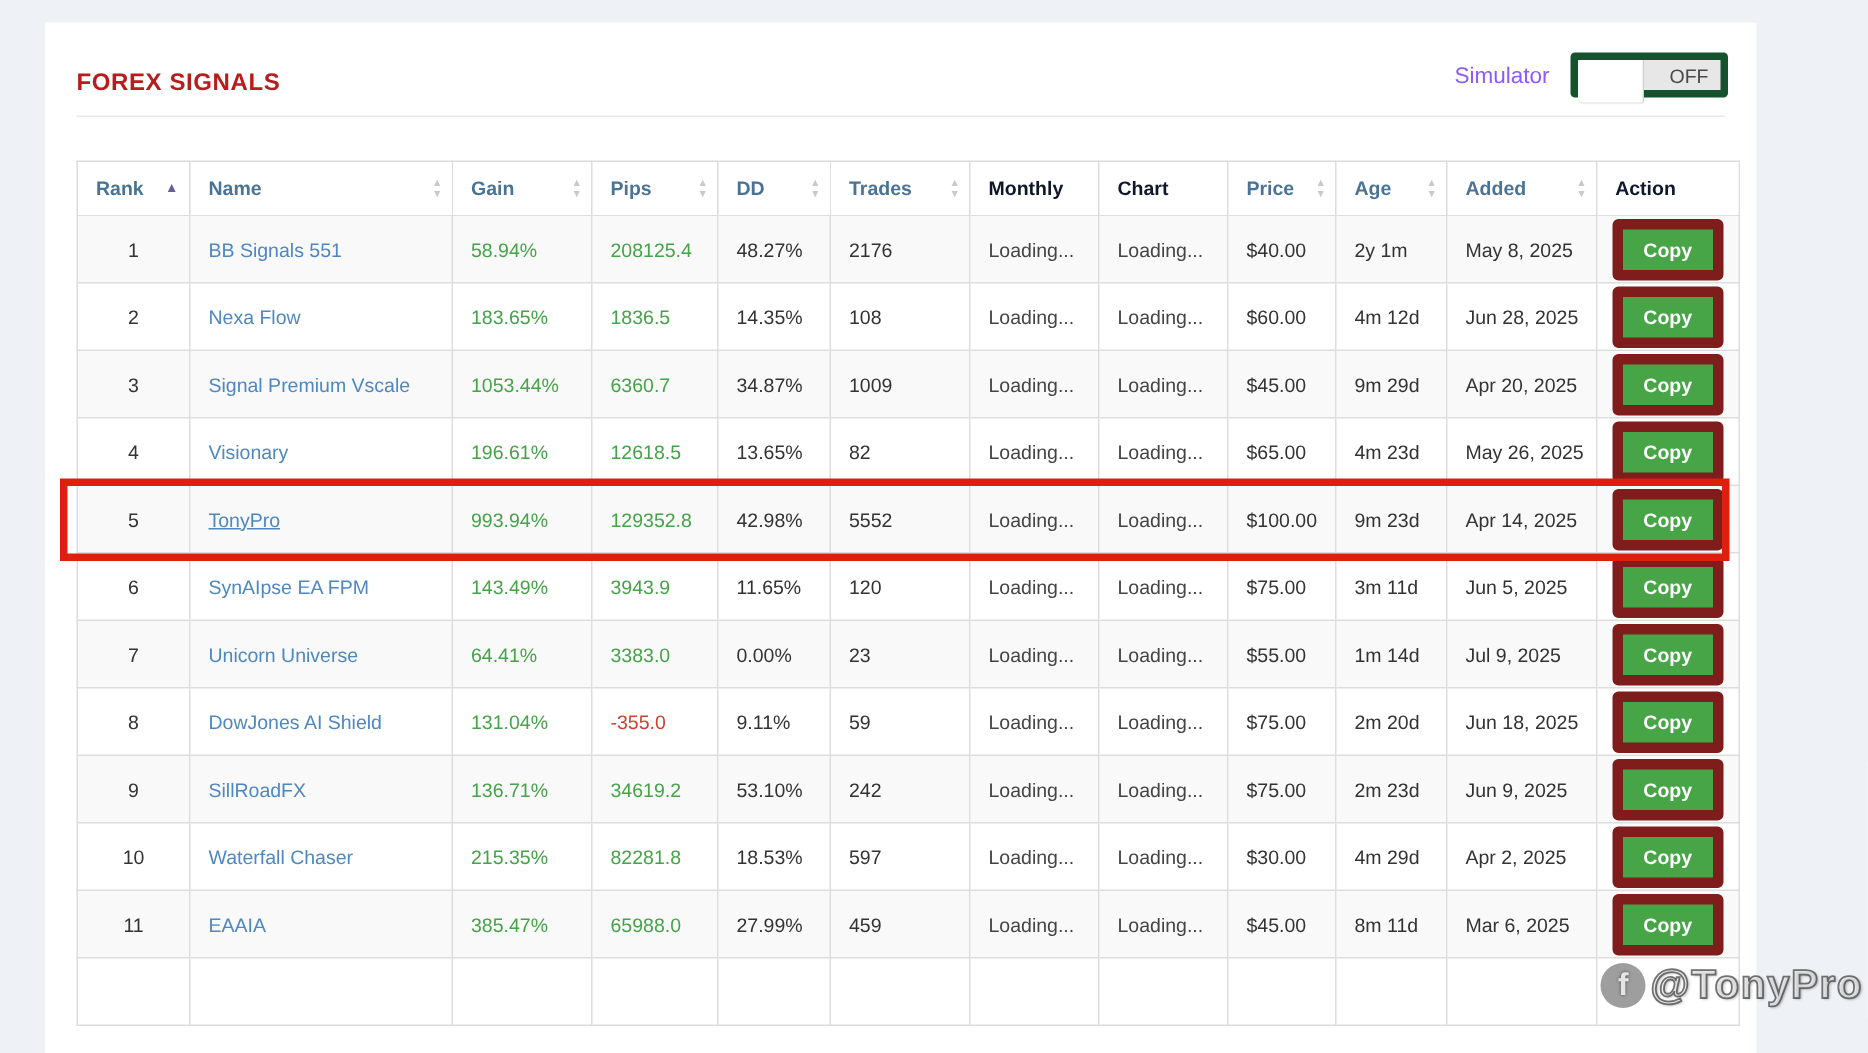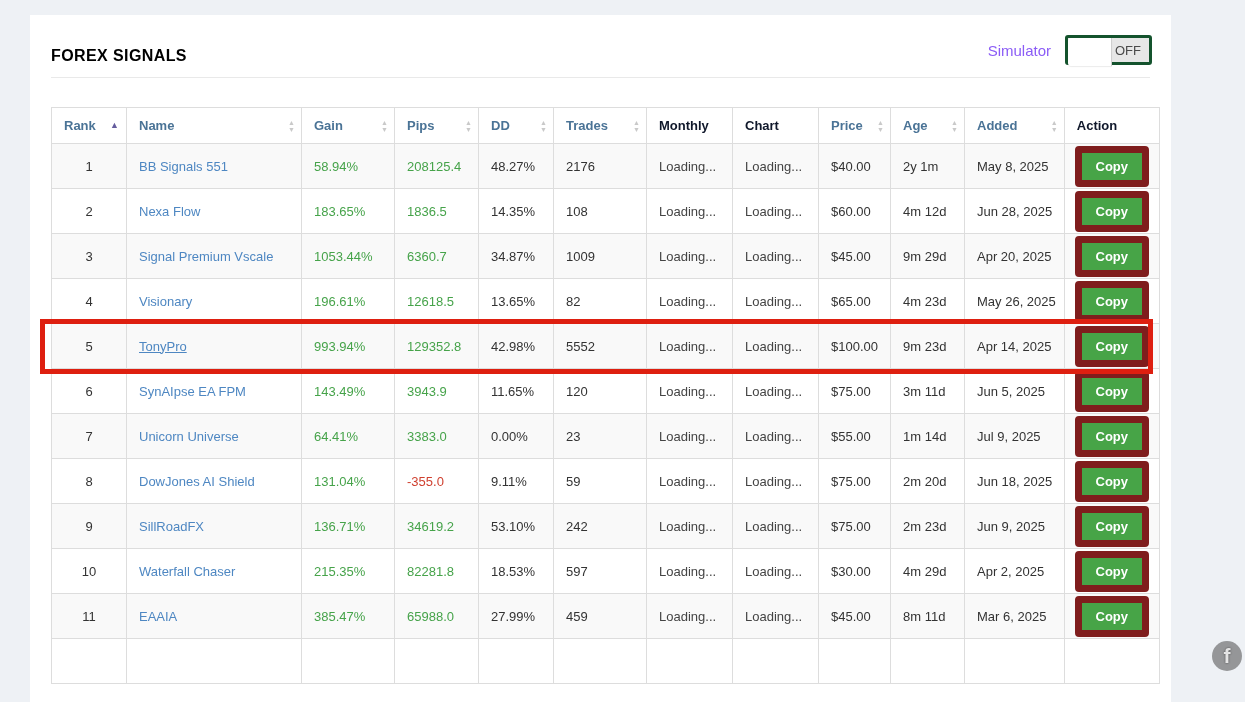--- a/index.html
+++ b/index.html
@@ -4,30 +4,30 @@
 <style>
   * { margin:0; padding:0; box-sizing:border-box; }
   html,body { width:1245px; height:702px; overflow:hidden;
     font-family:"Liberation Sans", sans-serif; background:#eef1f5; }
   .page { position:relative; width:1245px; height:702px; }
 
   .panel { position:absolute; left:30px; top:15px; width:1141px; height:687px;
     background:#ffffff; }
 
   .page-title { position:absolute; left:21px; top:32px; font-size:16px;
-    font-weight:bold; letter-spacing:.4px; color:#000000; }
+    font-weight:bold; letter-spacing:.4px; color:#b91c1c; }
 
   .divider { position:absolute; left:21px; right:21px; top:62px;
     border-top:1px solid #e9e9e9; }
 
   .simulator { position:absolute; right:19px; top:20px; display:flex;
     align-items:center; gap:14px; }
   .sim-label { font-size:15px; color:#8b5cf6; }
-  .toggle { position:relative; width:87px; height:30px; background:#e7e7e7;
-    border:3px solid #14532d; border-radius:3px; cursor:pointer;
+  .toggle { position:relative; width:105px; height:30px; background:#e7e7e7;
+    border:5px solid #14532d; border-radius:3px; cursor:pointer;
     display:flex; align-items:center; }
   .toggle .knob { position:absolute; left:0; top:0; width:44px; height:28px;
     background:#fff; border-right:1px solid #cfcfcf; border-radius:3px 0 0 3px;
     box-shadow:0 1px 1px rgba(0,0,0,.08); }
   .toggle .state { position:absolute; right:0; width:42px; text-align:center;
     font-size:13px; color:#4a4a4a; }
 
   .table-wrap { position:absolute; left:21px; top:92px; }
   table { border-collapse:collapse; table-layout:fixed; font-size:13px; }
   th, td { border:1px solid #dddddd; overflow:hidden; white-space:nowrap; }
@@ -295,14 +295,15 @@
             </tr>
           </tbody>
       </table>
     </div>
   </div>
 
   <div class="highlight-box"></div>
 
   <div class="watermark">
     <span class="fb-icon">f</span>
+    <span class="wm-text">@TonyPro</span>
   </div>
 </div>
 
 </body></html>

